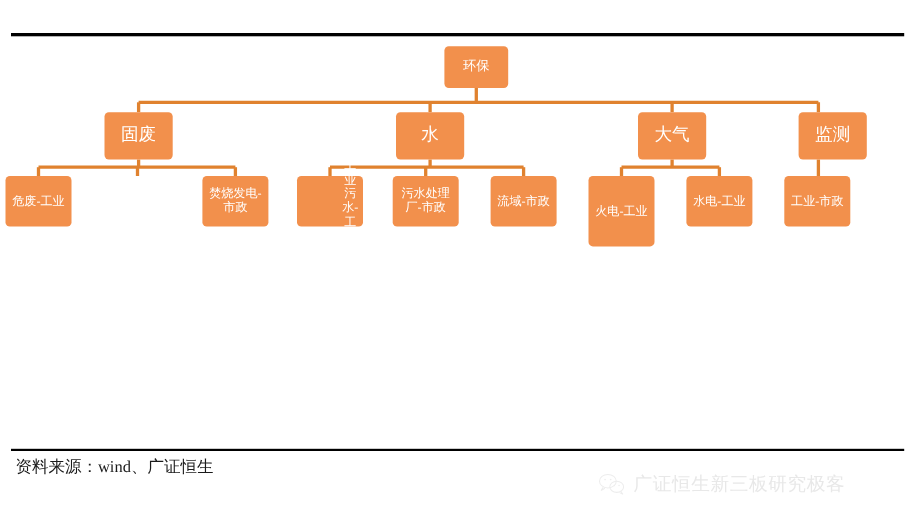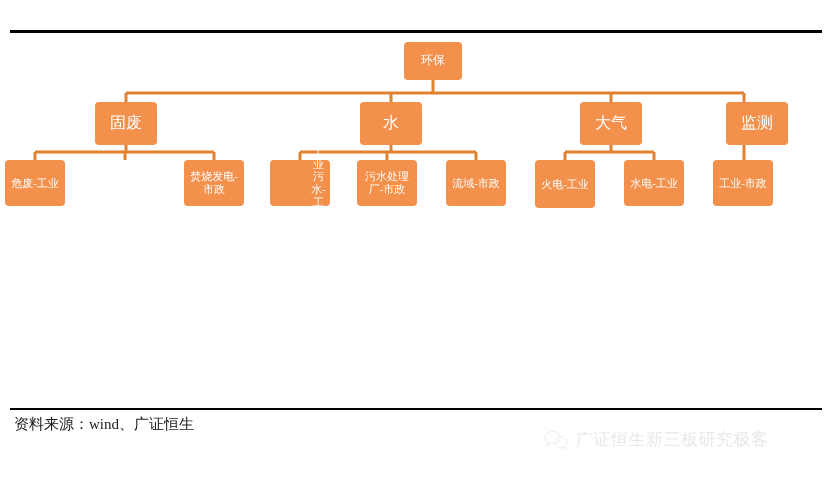--- a/index.html
+++ b/index.html
@@ -113,21 +113,21 @@
     <div class="node lvl1" style="left:95px;top:102px;width:62px;height:43px;">固废</div>
     <div class="node lvl1" style="left:360px;top:102px;width:62px;height:43px;">水</div>
     <div class="node lvl1" style="left:580px;top:102px;width:62px;height:43px;">大气</div>
     <div class="node lvl1" style="left:698px;top:102px;width:62px;height:43px;margin-left:28px;">监测</div>
 
     <div class="node lvl2" style="left:5px;top:160px;width:60px;height:46px;">危废-工业</div>
     <div class="node lvl2" style="left:184px;top:160px;width:60px;height:46px;">焚烧发电-市政</div>
     <div class="node lvl2" style="left:270px;top:160px;width:60px;height:46px;padding-left:40px;">工业污水-工业</div>
     <div class="node lvl2" style="left:357px;top:160px;width:60px;height:46px;">污水处理厂-市政</div>
     <div class="node lvl2" style="left:446px;top:160px;width:60px;height:46px;">流域-市政</div>
-    <div class="node lvl2" style="left:535px;top:160px;width:60px;height:48px;">火电-工业</div>
+    <div class="node lvl2" style="left:535px;top:160px;width:60px;height:64px;">火电-工业</div>
     <div class="node lvl2" style="left:624px;top:160px;width:60px;height:46px;">水电-工业</div>
     <div class="node lvl2" style="left:713px;top:160px;width:60px;height:46px;">工业-市政</div>
   </div>
 
   <div class="rule-bottom"></div>
   <div class="source-note">资料来源：wind、广证恒生</div>
 
   <div class="watermark">
     <svg class="wm-icon" viewBox="0 0 30 26" aria-hidden="true">
       <g fill="none" stroke="#EDEDED" stroke-width="1.1">

